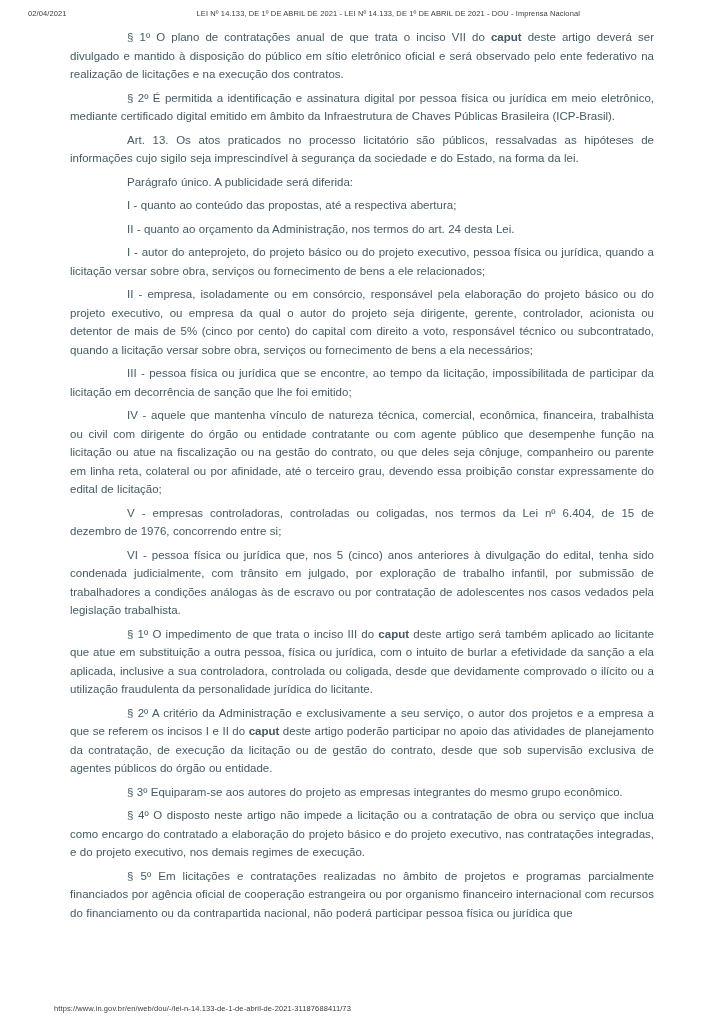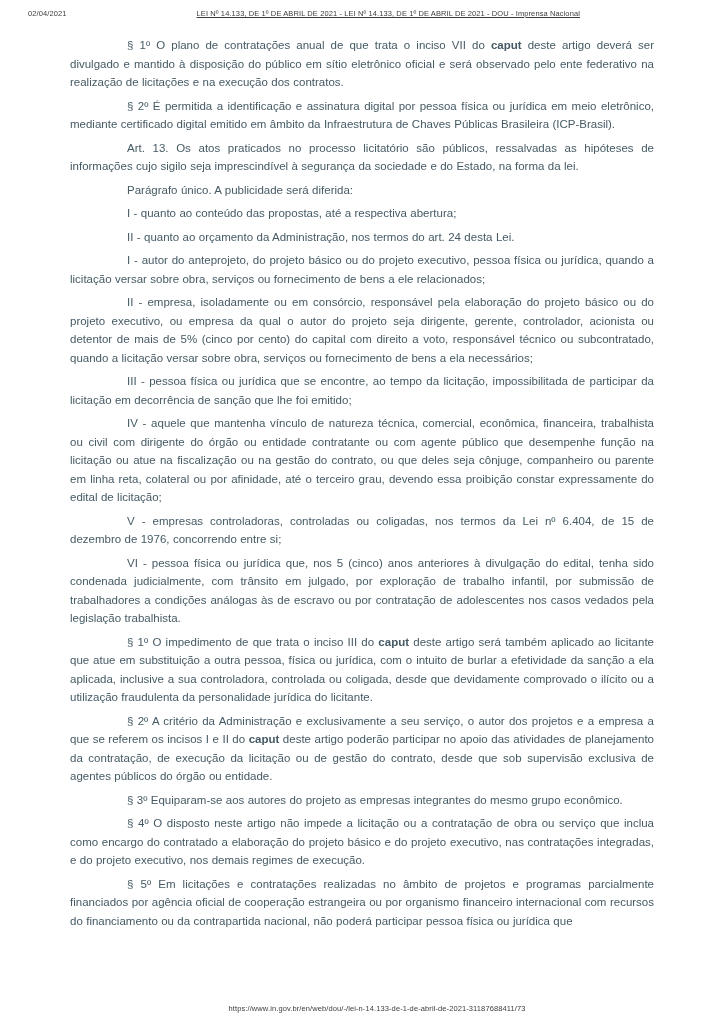--- a/index.html
+++ b/index.html
@@ -30,46 +30,46 @@
     top: 9px;
     left: 28px;
     right: 28px;
     display: flex;
     align-items: flex-start;
     font-size: 7.5px;
     color: var(--color-meta);
     letter-spacing: 0.1px;
   }
   .print-header .date { flex: 0 0 auto; }
-  .print-header .doc-title { flex: 1 1 auto; text-align: center; padding-left: 14px; text-decoration: underline; }
+  .print-header .doc-title { flex: 1 1 auto; text-align: center; padding-left: 14px; }
   
   .doc-body {
     position: absolute;
-    top: 36px;
+    top: 28px;
     left: 70px;
     width: 584px;
   }
   .para {
     margin: 0 0 5px 0;
     font-size: 11.5px;
     line-height: 18.5px;
     color: var(--color-text);
     text-align: justify;
     text-indent: 57px;
     word-spacing: 0.2px;
   }
   .para b { font-weight: bold; }
   
   .print-footer {
     position: absolute;
     bottom: 11px;
     left: 28px;
     right: 24px;
     display: flex;
-    justify-content: center;
+    justify-content: flex-start;
     font-size: 7.5px;
     color: var(--color-meta);
     letter-spacing: 0.1px;
     padding-left: 26px;
   }
 </style>
 </head>
 <body>
 
 <div class="page">

